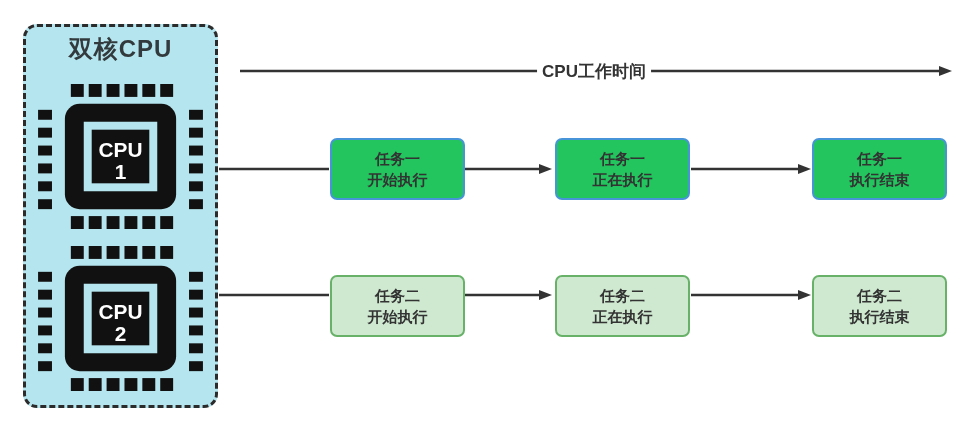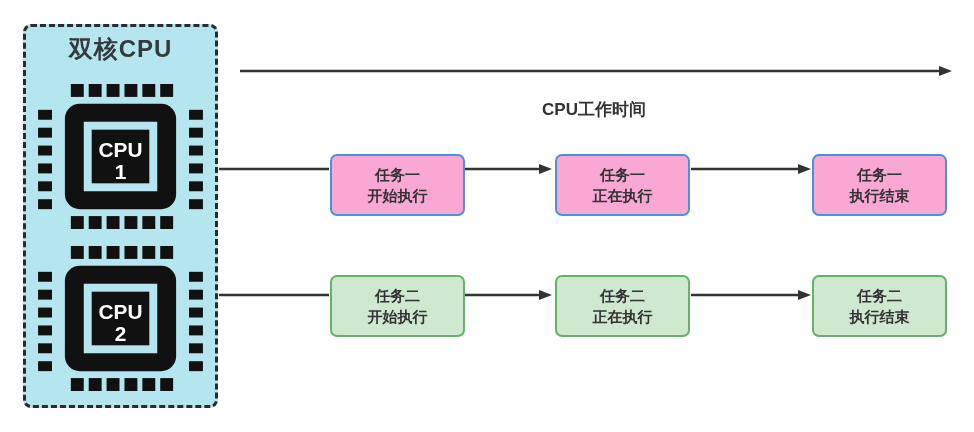--- a/index.html
+++ b/index.html
@@ -4,49 +4,49 @@
 <style>
   html,body { margin:0; padding:0; background:#ffffff; }
   body { font-family:"Liberation Sans","DejaVu Sans",sans-serif; }
   #canvas { position:relative; width:974px; height:432px; background:#ffffff; overflow:hidden; }
 
   .arrow-layer { position:absolute; left:0; top:0; width:974px; height:432px; }
 
   
   .cpu-panel {
     position:absolute; left:23px; top:24px; width:189px; height:378px;
-    background:#b5e6ef; border:3px dashed #2b2b2b; border-radius:8px;
+    background:#b5e6ef; border:3px dashed #2b2b2b; border-radius:14px;
   }
   .panel-title {
     position:absolute; top:6px; left:0; right:0; text-align:center;
     font-size:24px; font-weight:bold; color:#333a3d; letter-spacing:1px;
   }
   .chip { position:absolute; left:12px; width:165px; height:145px; }
   .chip-1 { top:57px; }
   .chip-2 { top:219px; }
   .chip text {
     fill:#ffffff; font-family:"Liberation Sans","DejaVu Sans",sans-serif;
     font-size:21px; font-weight:bold; text-anchor:middle;
   }
 
   
   .timeline-label {
     position:absolute; left:594px; top:71px; transform:translate(-50%,-50%);
     background:#ffffff; padding:1px 5px;
-    font-size:17px; font-weight:bold; color:#333333; white-space:nowrap;margin-top:38px;
+    font-size:17px; font-weight:bold; color:#333333; white-space:nowrap;
   }
 
   
   .stage-box {
     position:absolute; width:131px; height:58px;
     border-style:solid; border-width:2px; border-radius:7px;
     display:flex; flex-direction:column; align-items:center; justify-content:center;
     font-size:15px; font-weight:bold; color:#333333; line-height:21px; text-align:center;
   }
-  .theme-blue  { background:#f9a8d4; border-color:#4795d8;margin-top:16px; }
+  .theme-blue  { background:#22c55e; border-color:#4795d8; }
   .theme-green { background:#cfe9d0; border-color:#67b268;margin-top:12px; }
   .row-1 { top:138px; }
   .row-2 { top:263px; }
   .col-1 { left:330px; }
   .col-2 { left:555px; }
   .col-3 { left:812px; }
 </style>
 </head>
 <body>
 

